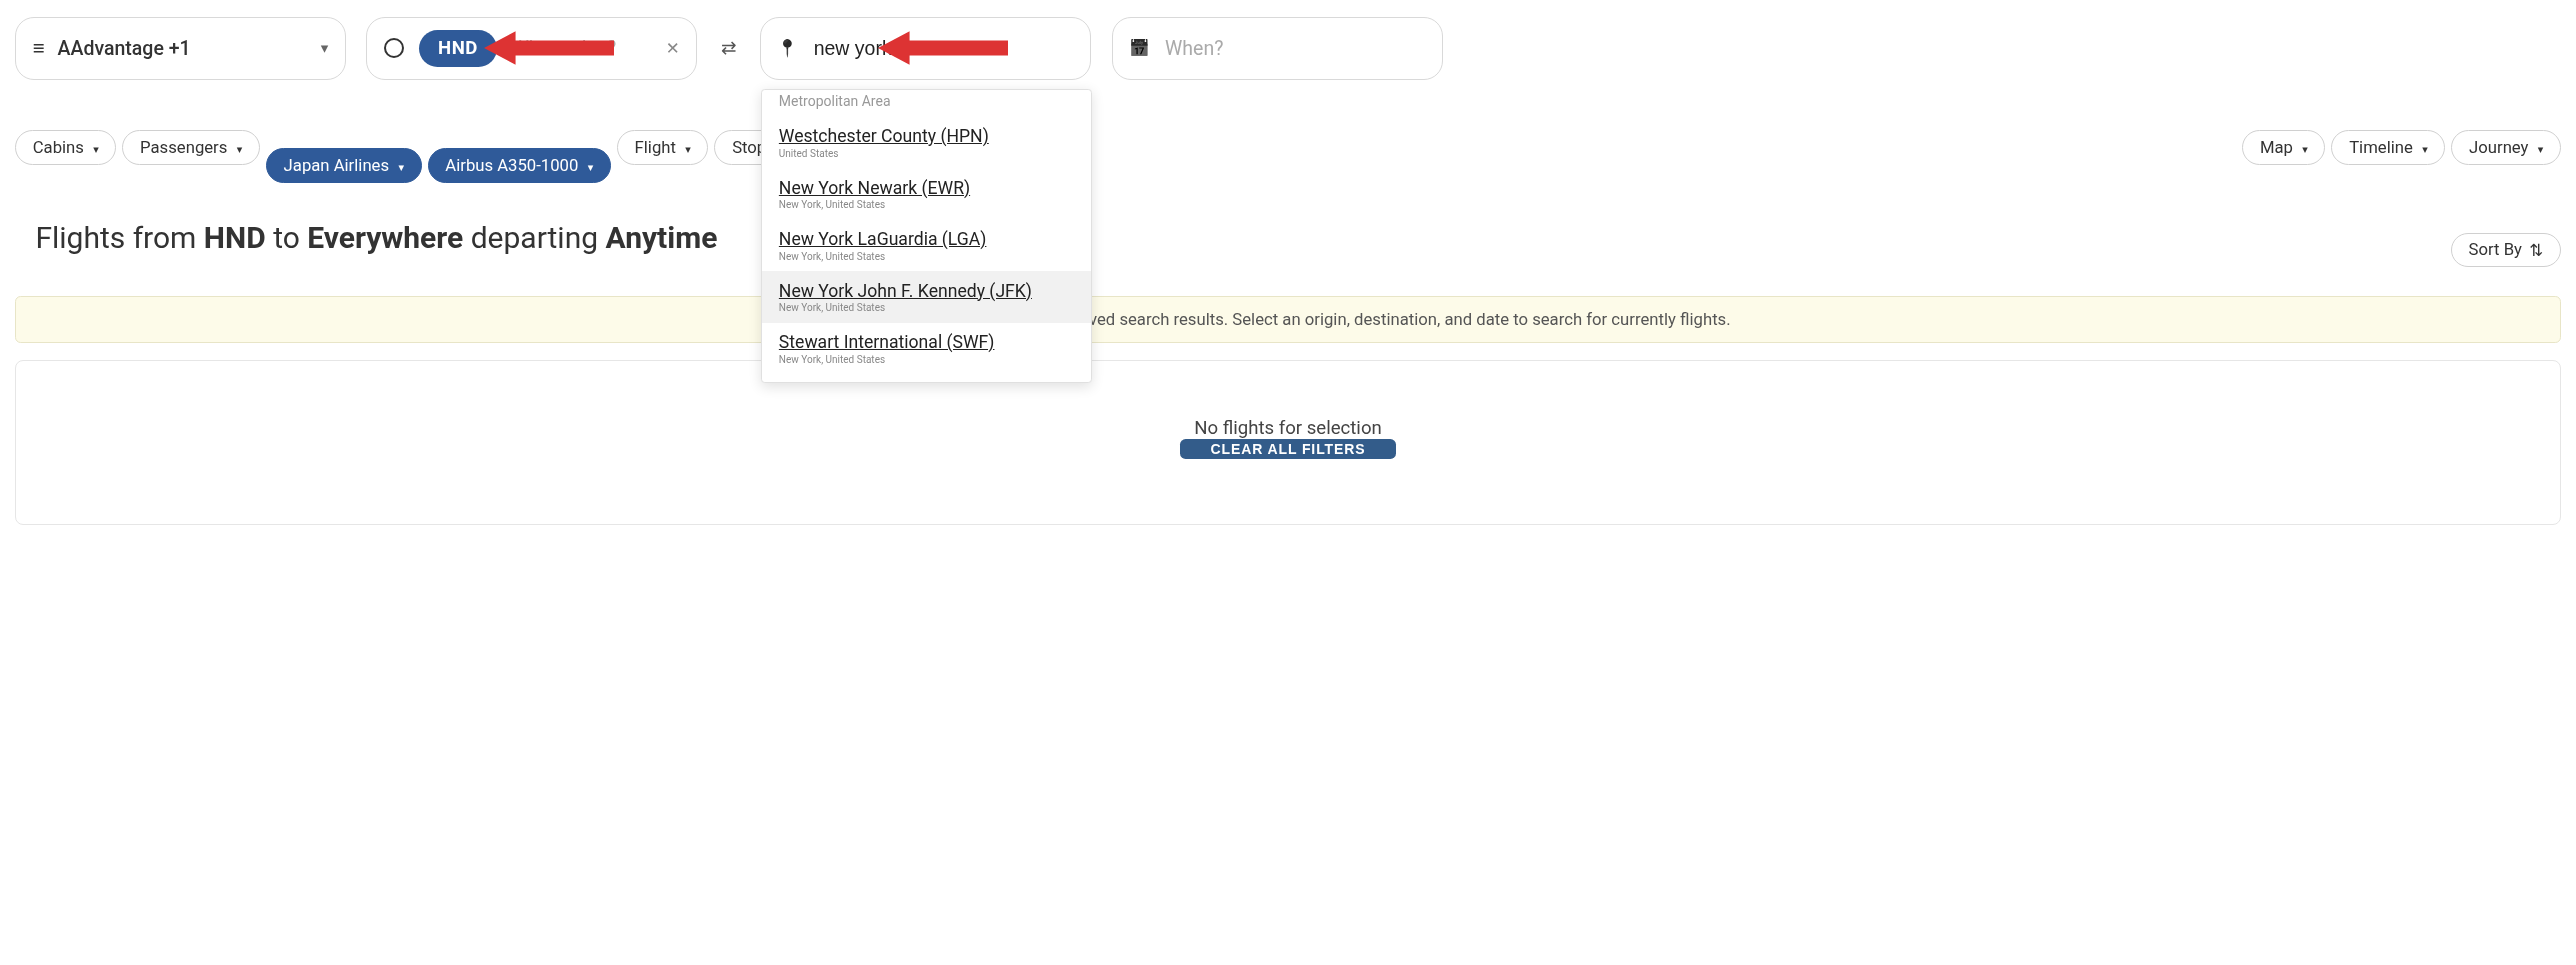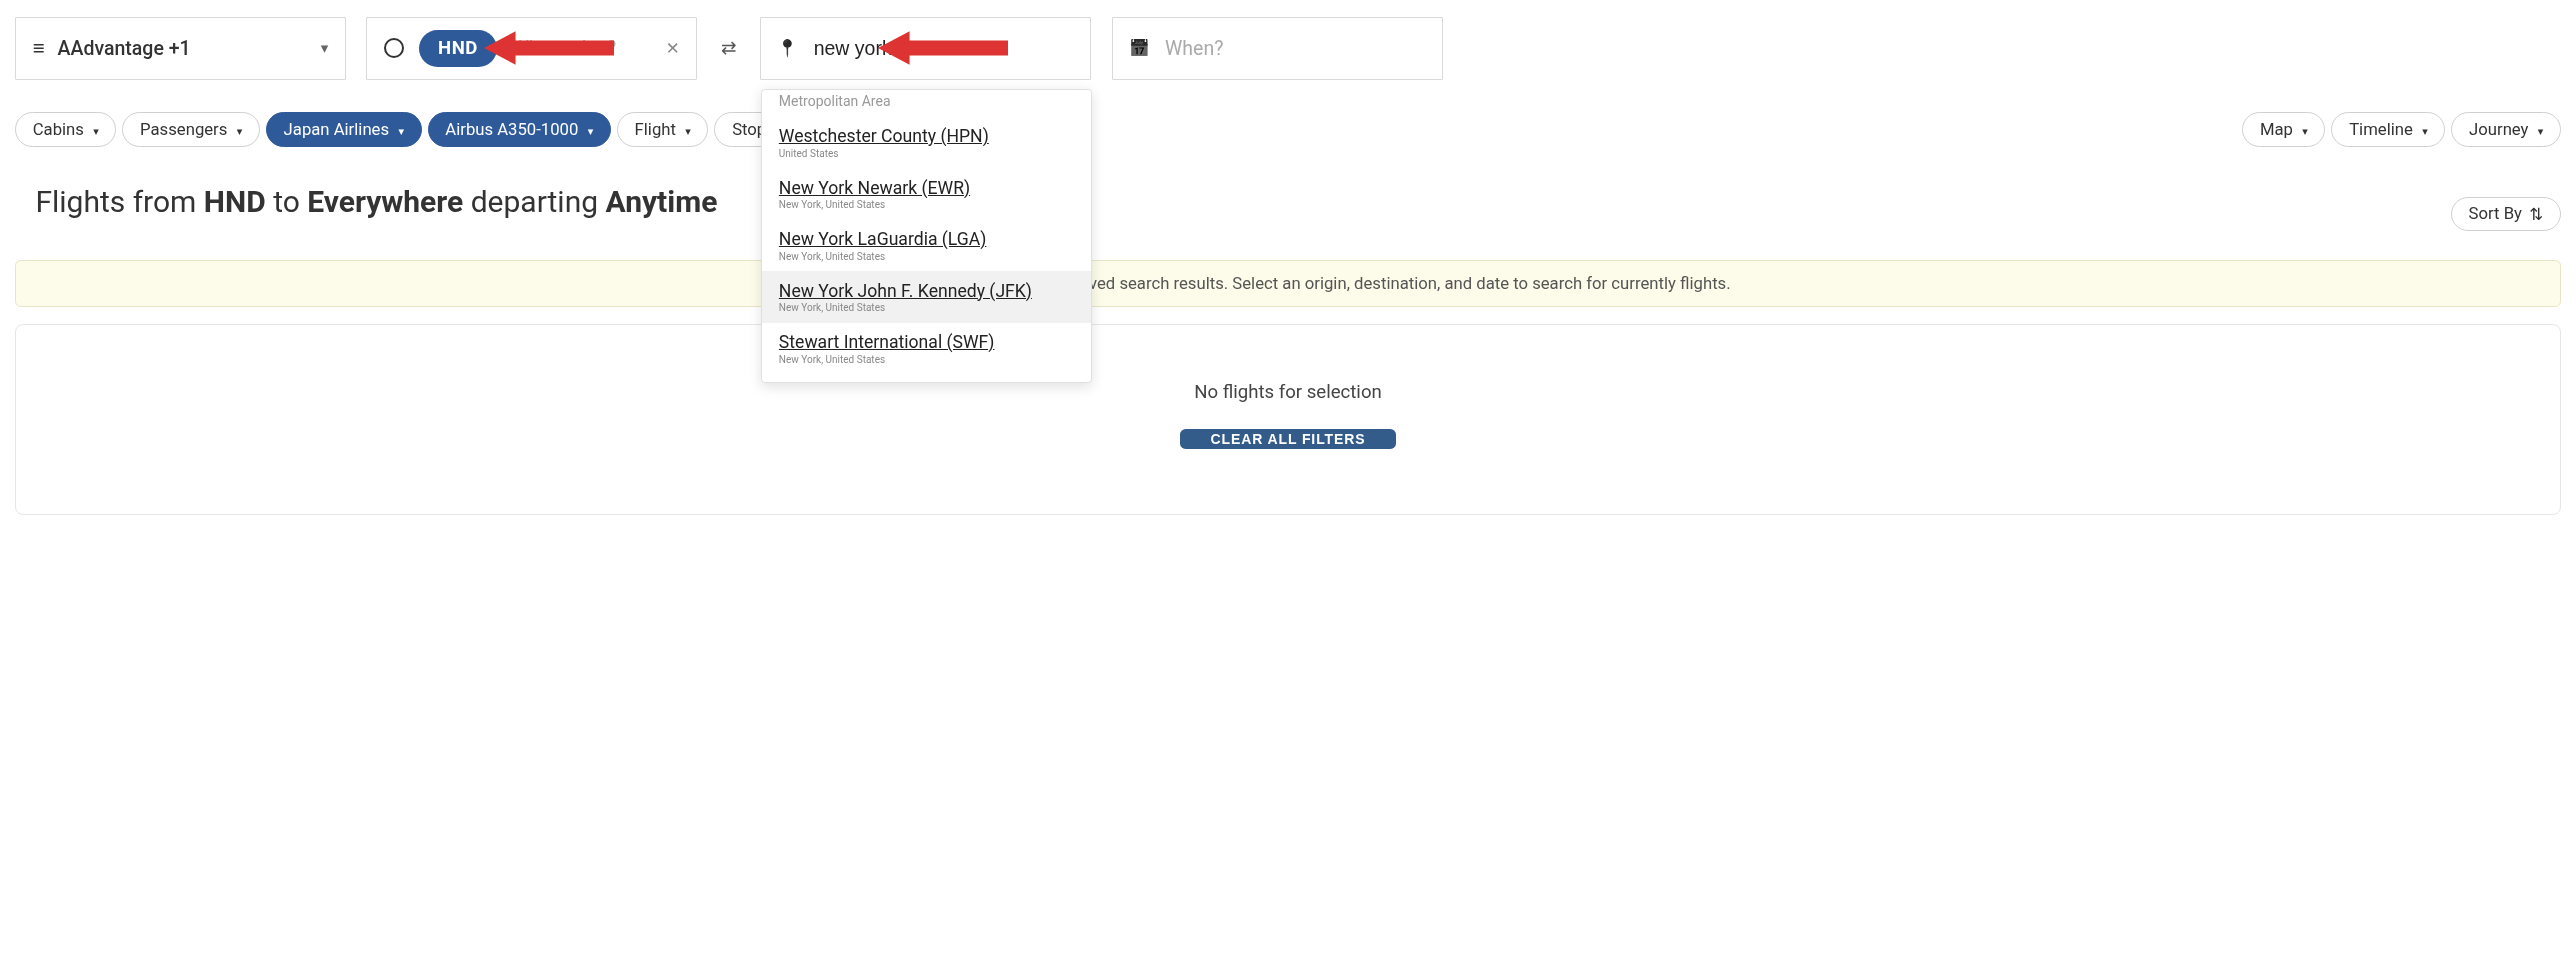--- a/index.html
+++ b/index.html
@@ -5,21 +5,21 @@
   * { box-sizing: border-box; margin: 0; padding: 0; }
   body {
     font-family: -apple-system, BlinkMacSystemFont, "Segoe UI", Roboto, Helvetica, Arial, sans-serif;
     background: #fff;
     padding: 16.7px 15px;
     color: #222;
   }
   .search-row { display: flex; gap: 20.4px; align-items: center; margin-bottom: 32px; }
   .input-box {
     border: 0.9px solid #d9d9d9;
-    border-radius: 1px;
+    border-radius: 19px;
     background: #fff;
     height: 63px;
     display: flex;
     align-items: center;
     padding: 0 16.7px;
     gap: 15px;
     position: relative;
   }
   .program-box { flex: 0 0 331px; justify-content: space-between; }
   .origin-box  { flex: 0 0 331px; }
@@ -47,39 +47,39 @@
     position:absolute; right:82px; top:50%; transform:translateY(-50%);
     pointer-events:none;
   }
   .arrow-annotation svg { display:block; }
 
   .filter-row { display:flex; align-items:center; gap:6px; margin-bottom: 37px; }
   .filter-pill {
     border:0.9px solid #d0d0d0; border-radius:928px; padding:7.4px 16.7px;
     font-size:16.7px; color:#333; background:#fff; display:flex; align-items:center; gap:9.3px;
   }
-  .filter-pill.active { background:#2f5a99; color:#fff; border-color:#2f5a99; }
+  .filter-pill.active { background:#2f5a99; color:#fff; border-color:#2f5a99;margin-top:36px; }
   .filter-pill .chev::after { content:"▾"; font-size:11px; }
   .spacer { flex:1; }
   .headline { font-size:30px; font-weight:400; color:#333; margin-left:20.4px; margin-bottom:24px; }
   .headline b { font-weight:700; }
   .sort-pill {
     border:0.9px solid #d0d0d0; border-radius:928px; padding:5.6px 16.7px;
     font-size:16.7px; color:#333; display:flex; align-items:center; gap:7.4px;text-align:right;
   }
   .sort-row { display:flex; justify-content:space-between; align-items:center; margin-bottom:16.7px;gap:44px; }
   .info-banner {
     background:#fdfbe9; border:0.9px solid #e8e5c7; border-radius:5.6px;
     padding:13px 18.6px; display:flex; justify-content:center; align-items:center; gap:11px;
     font-size:16.7px; color:#555; margin-bottom:16.7px;
   }
   .info-icon::before { content:"ℹ"; background:#888; color:#fff; border-radius:50%; width:16.7px; height:16.7px; display:inline-flex; align-items:center; justify-content:center; font-size:12px; }
   .results-panel {
     border:0.9px solid #e6e6e6; border-radius:8px;
-    padding:56px 18.6px 65px; display:flex; flex-direction:column; align-items:center; gap:26px;
+    padding:56px 18.6px 65px; display:flex; flex-direction:column; align-items:center; 
     font-size:18.6px; color:#444;
   }
   .clear-btn {
     background:#335c8a; color:#fff; border:none; border-radius:5.6px;
     padding:2px 30px; font-size:14px; font-weight:700; letter-spacing:0.9px;
   }
   
   .suggest-menu {
     position:absolute; top:71px; left:0; width:331px;
     background:#fff; border:0.9px solid #e0e0e0; border-radius:3.7px;

